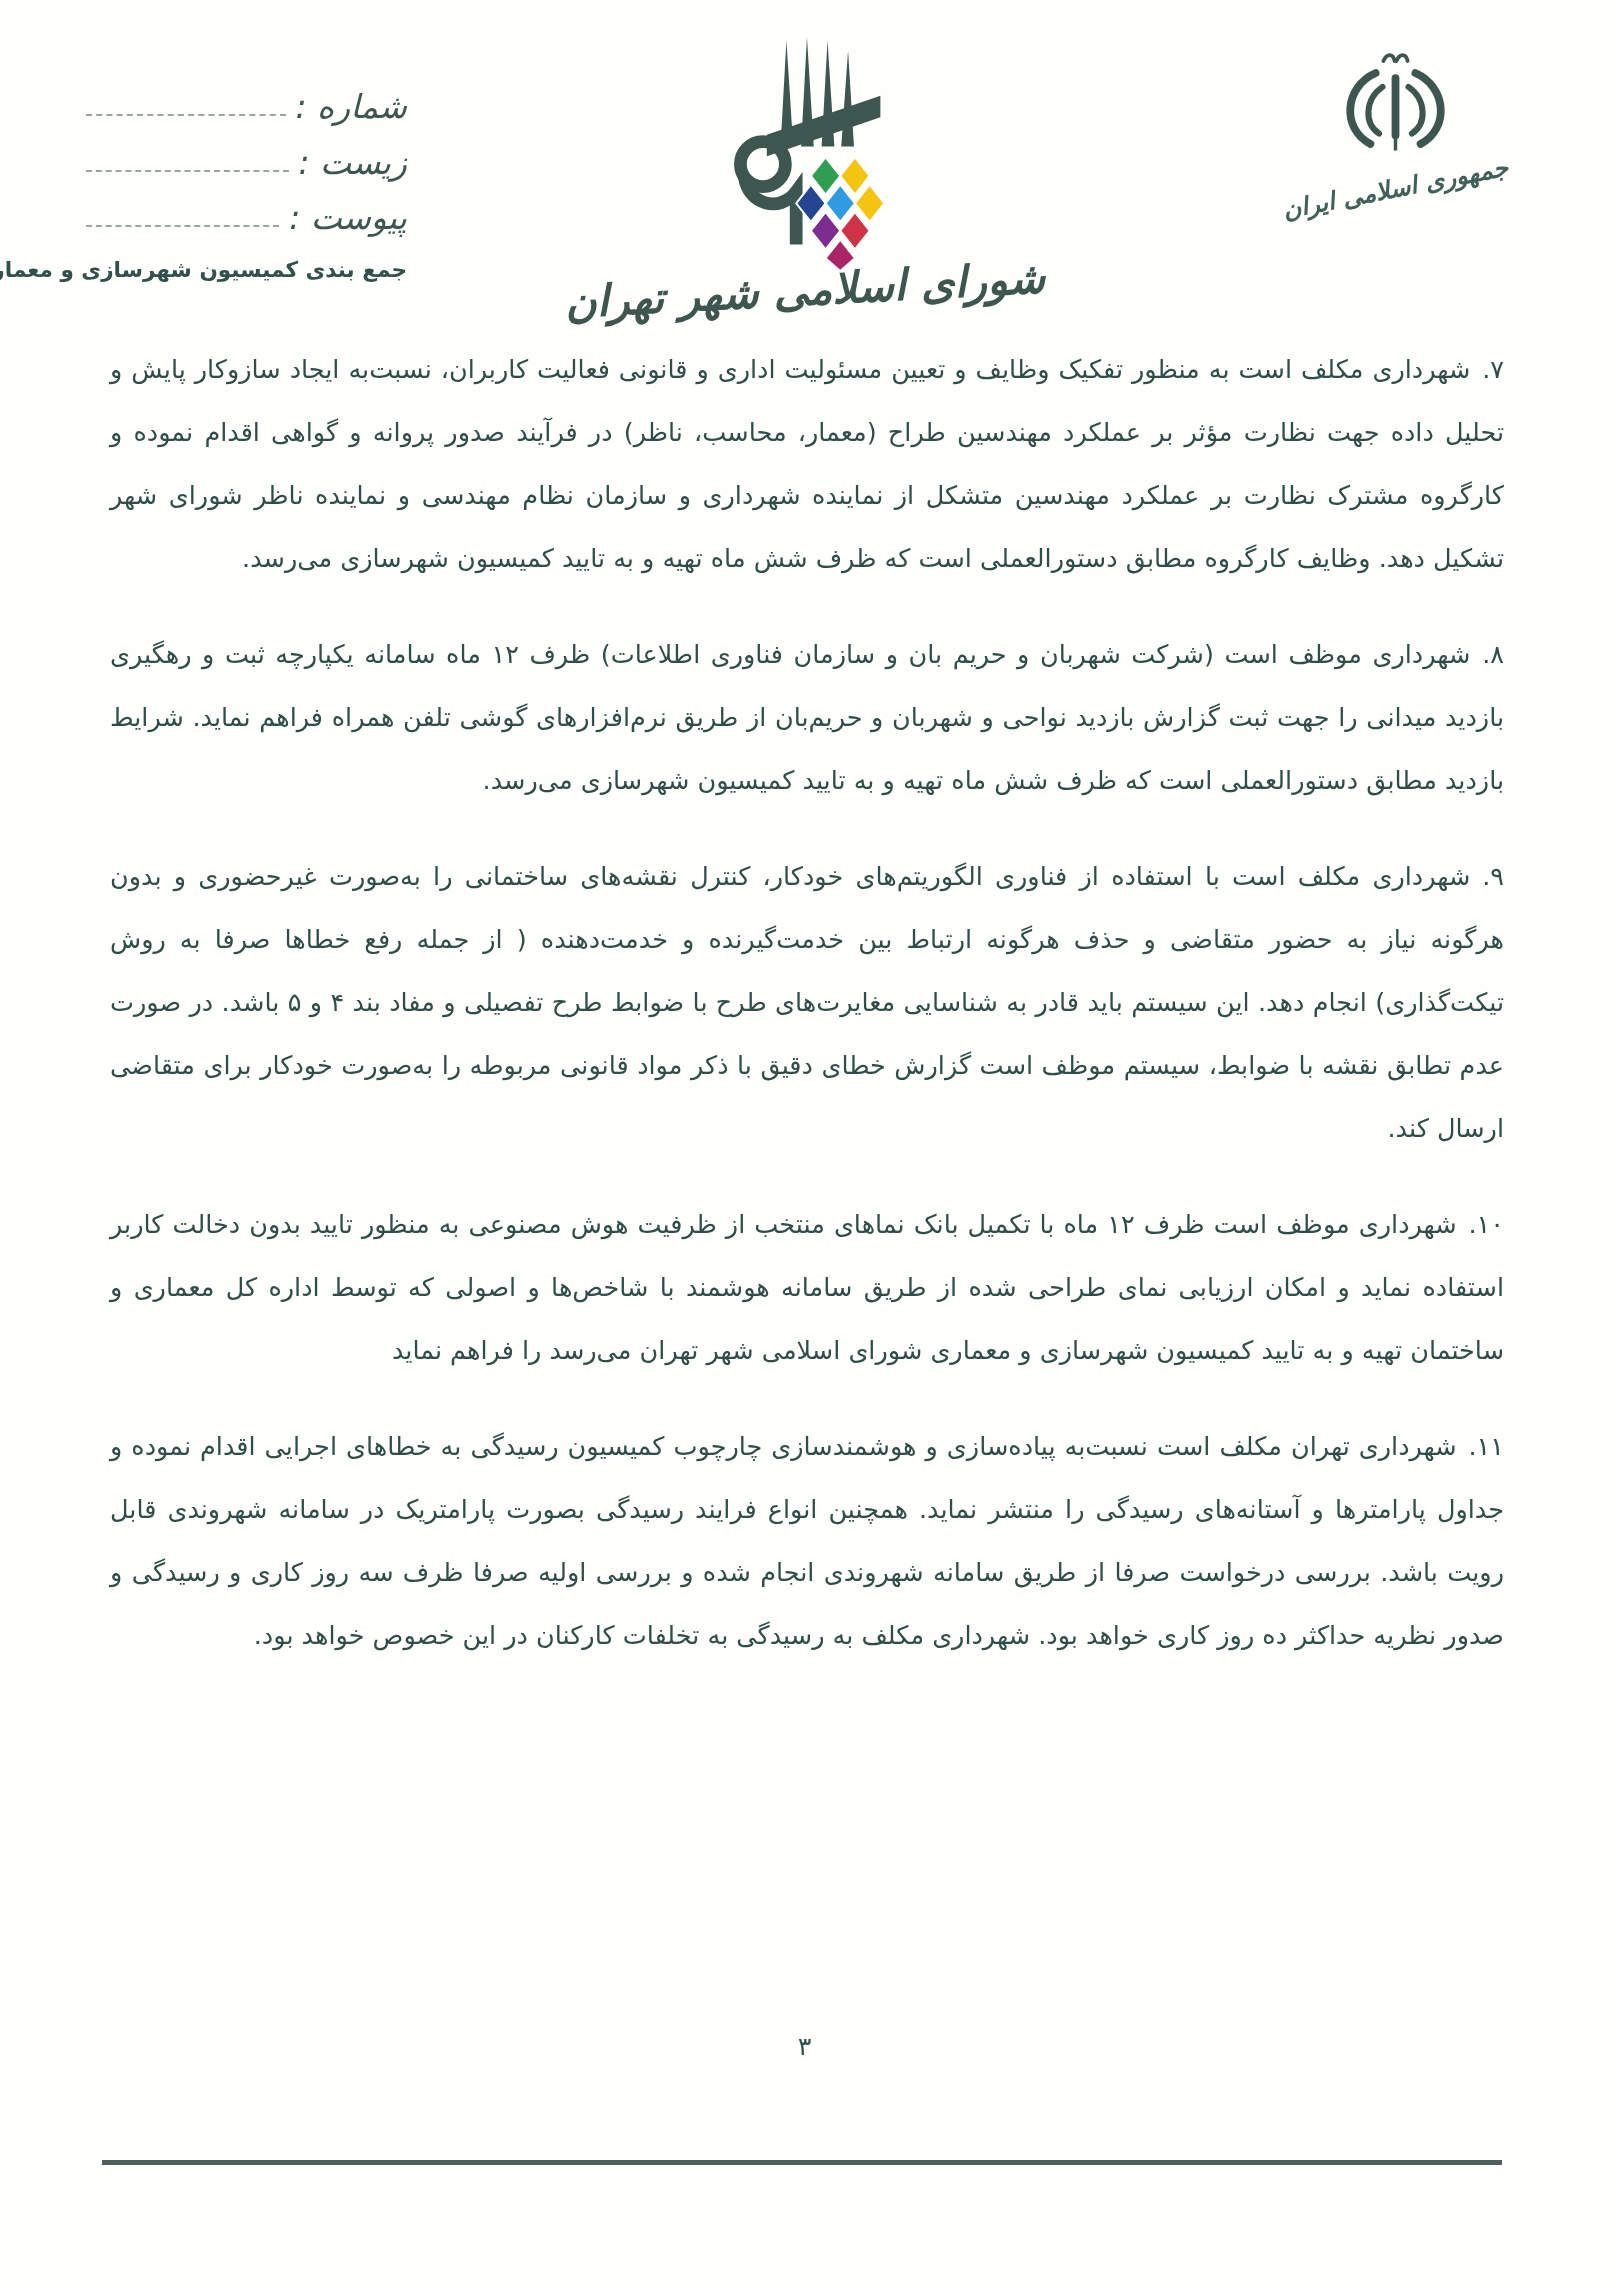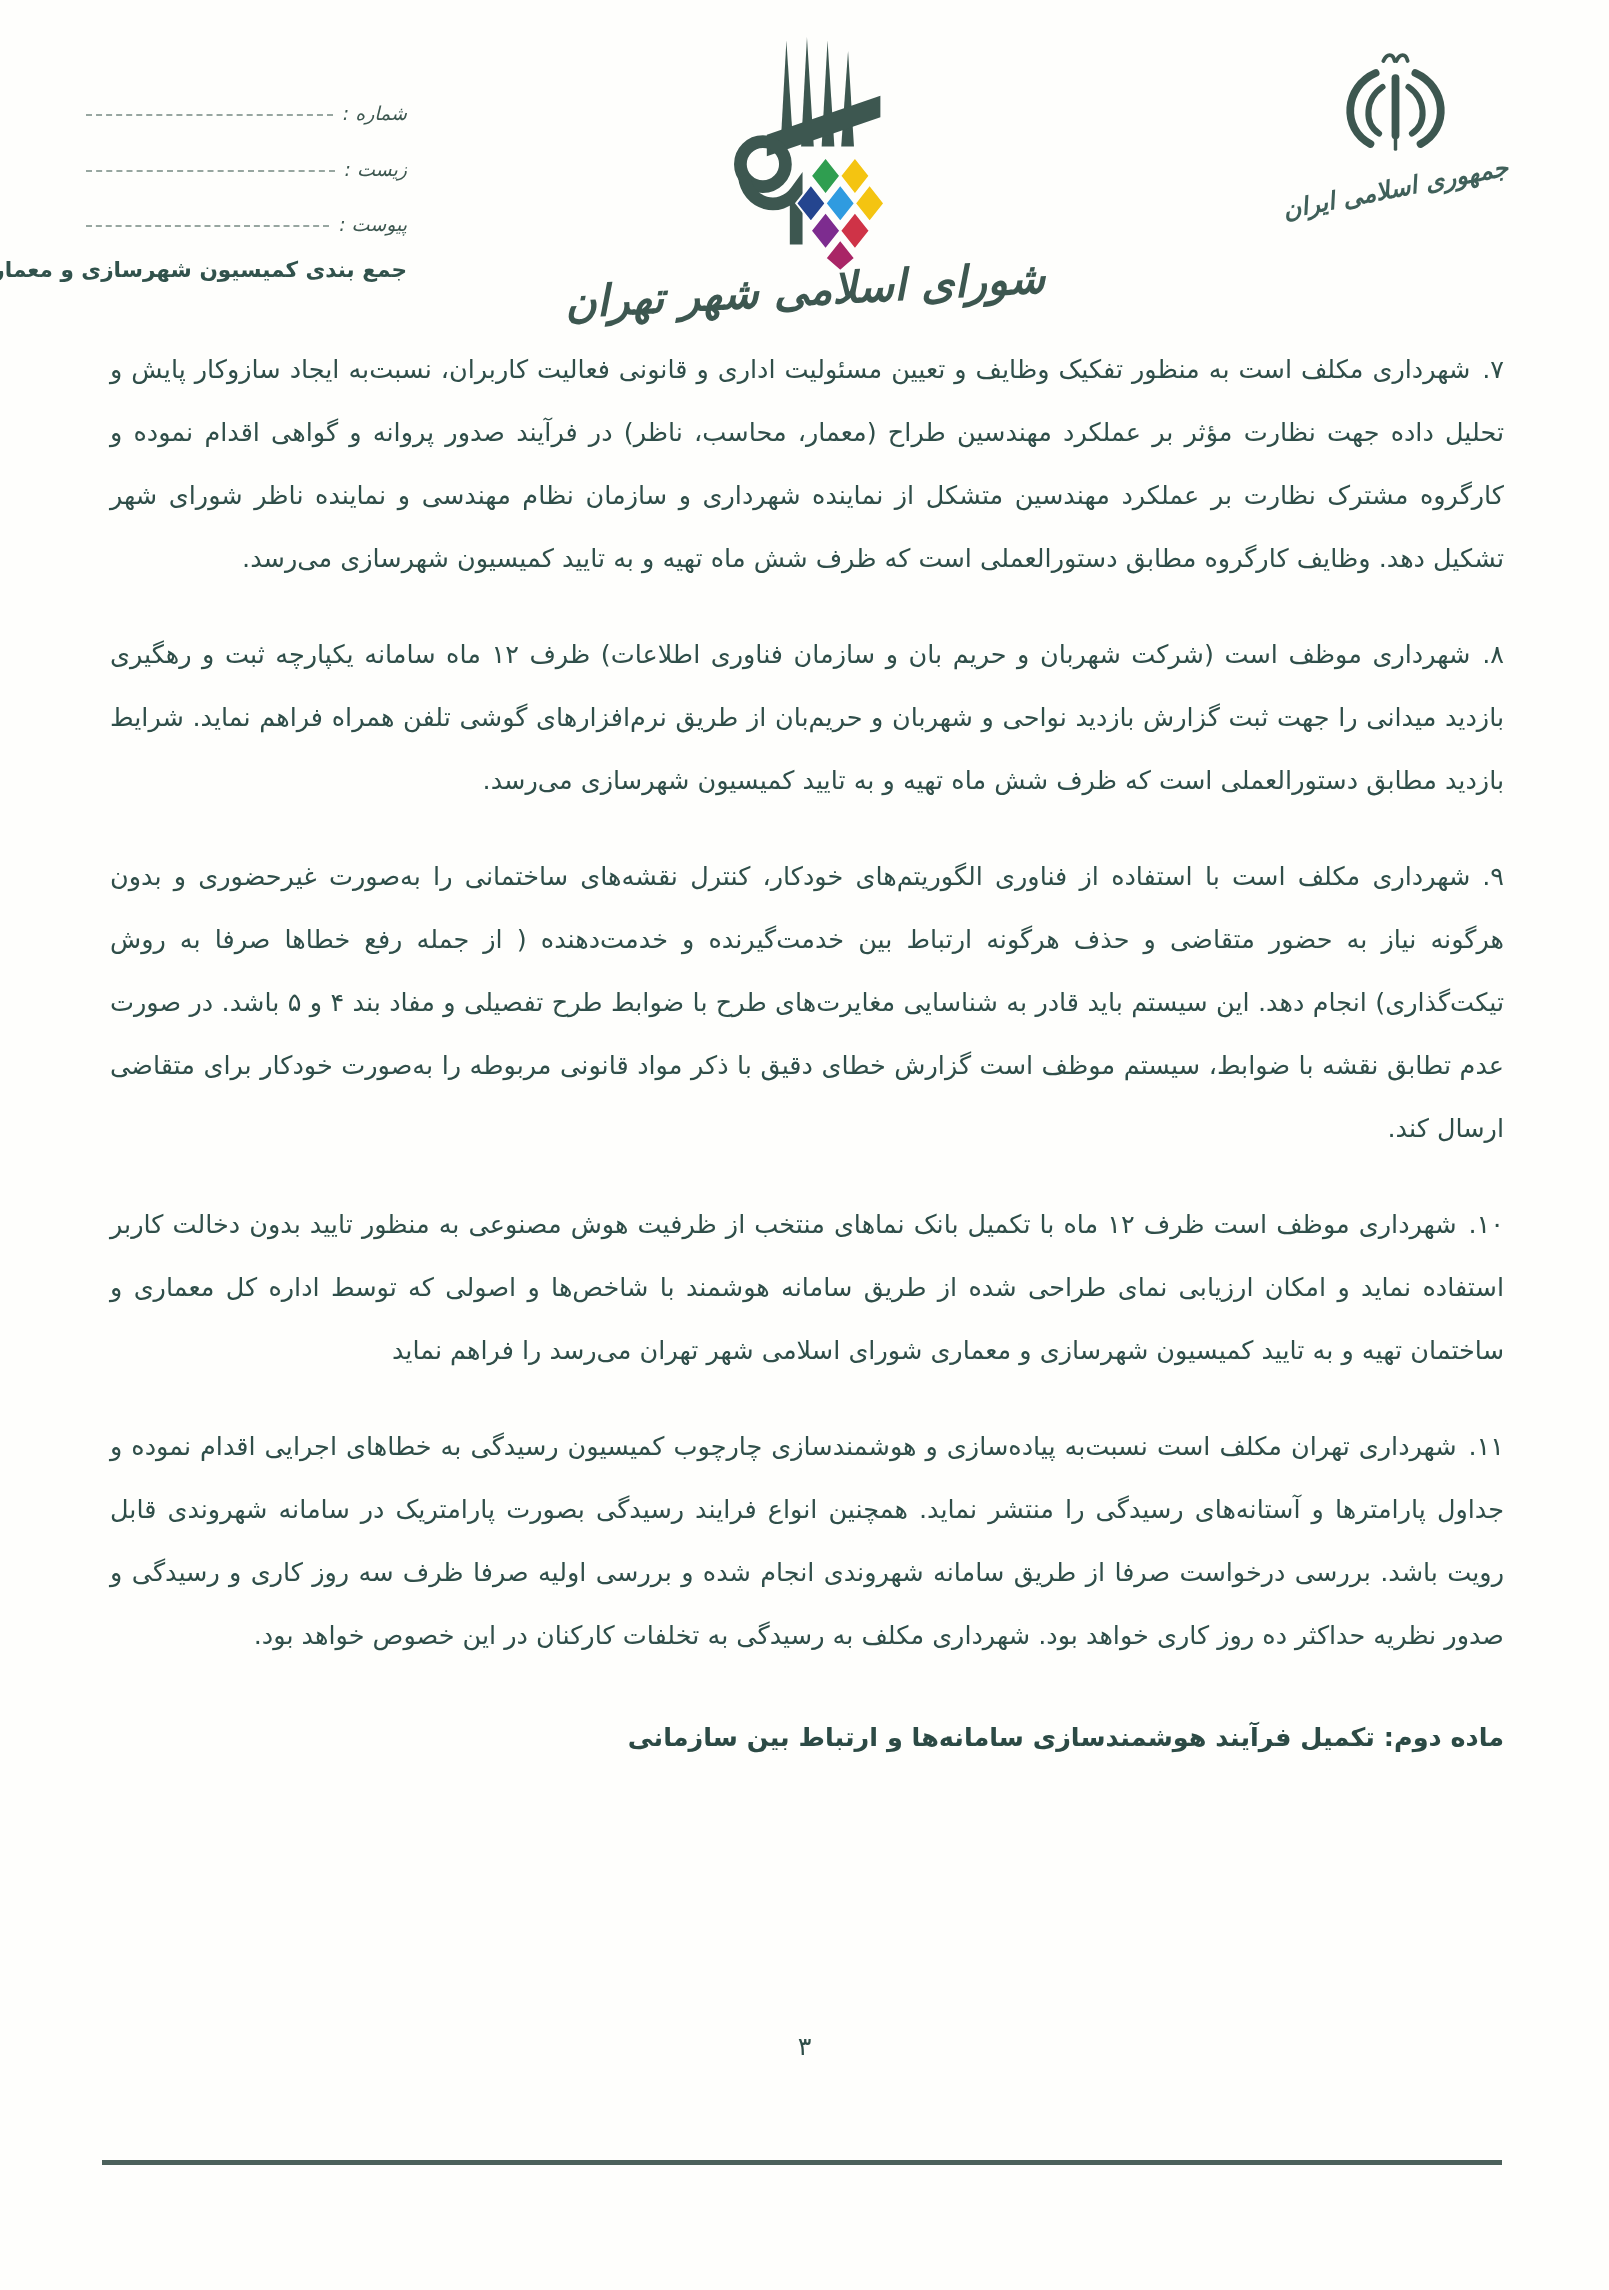--- a/index.html
+++ b/index.html
@@ -20,21 +20,21 @@
   .logo-block{position:absolute;top:27.4px;left:50%;transform:translateX(-50%);width:510px;text-align:center;}
   .logo-block svg{display:block;margin:0 auto;}
   .logo-caption{
     font-size:43px;font-weight:bold;font-style:italic;color:#3d5750;
     transform:rotate(-3deg);margin-top:-7.8px;white-space:nowrap;letter-spacing:-1px;
   }
 
   .fields-block{position:absolute;top:90px;left:84px;width:323px;direction:rtl;}
   .field-row{display:flex;align-items:flex-end;height:35px;margin-bottom:20.6px;}
   .field-label{
-    font-size:19px;font-style:italic;color:#3d5750;white-space:nowrap;
+    font-size:33px;font-style:italic;color:#3d5750;white-space:nowrap;
     line-height:1;padding-bottom:2px;
   }
   .dashline{flex:1;height:0;border-bottom:2.9px dashed #97a6a0;margin:0 9.8px 8.8px 2px;}
   .header-subtitle{
     font-size:21.6px;font-weight:bold;text-align:center;margin-top:0px;color:#31524c;
     white-space:nowrap;
   }
 
   
   .body{
@@ -119,21 +119,20 @@
     <div class="header-subtitle">جمع بندی کمیسیون شهرسازی و معماری</div>
   </div>
 
   <main class="body">
     <p class="para"><span class="pnum">۷.</span><span class="ptext">شهرداری مکلف است به منظور تفکیک وظایف و تعیین مسئولیت اداری و قانونی فعالیت کاربران، نسبت‌به ایجاد سازوکار پایش و تحلیل داده جهت نظارت مؤثر بر عملکرد مهندسین طراح (معمار، محاسب، ناظر) در فرآیند صدور پروانه و گواهی اقدام نموده و کارگروه مشترک نظارت بر عملکرد مهندسین متشکل از نماینده شهرداری و سازمان نظام مهندسی و نماینده ناظر شورای شهر تشکیل دهد. وظایف کارگروه مطابق دستورالعملی است که ظرف شش ماه تهیه و به تایید کمیسیون شهرسازی می‌رسد.</span></p>
     <p class="para"><span class="pnum">۸.</span><span class="ptext">شهرداری موظف است (شرکت شهربان و حریم بان و سازمان فناوری اطلاعات) ظرف ۱۲ ماه سامانه یکپارچه ثبت و رهگیری بازدید میدانی را جهت ثبت گزارش بازدید نواحی و شهربان و حریم‌بان از طریق نرم‌افزارهای گوشی تلفن همراه فراهم نماید. شرایط بازدید مطابق دستورالعملی است که ظرف شش ماه تهیه و به تایید کمیسیون شهرسازی می‌رسد.</span></p>
     <p class="para"><span class="pnum">۹.</span><span class="ptext">شهرداری مکلف است با استفاده از فناوری الگوریتم‌های خودکار، کنترل نقشه‌های ساختمانی را به‌صورت غیرحضوری و بدون هرگونه نیاز به حضور متقاضی و حذف هرگونه ارتباط بین خدمت‌گیرنده و خدمت‌دهنده ( از جمله رفع خطاها صرفا به روش تیکت‌گذاری) انجام دهد. این سیستم باید قادر به شناسایی مغایرت‌های طرح با ضوابط طرح تفصیلی و مفاد بند ۴ و ۵ باشد. در صورت عدم تطابق نقشه با ضوابط، سیستم موظف است گزارش خطای دقیق با ذکر مواد قانونی مربوطه را به‌صورت خودکار برای متقاضی ارسال کند.</span></p>
     <p class="para"><span class="pnum">۱۰.</span><span class="ptext">شهرداری موظف است ظرف ۱۲ ماه با تکمیل بانک نماهای منتخب از ظرفیت هوش مصنوعی به منظور تایید بدون دخالت کاربر استفاده نماید و امکان ارزیابی نمای طراحی شده از طریق سامانه هوشمند با شاخص‌ها و اصولی که توسط اداره کل معماری و ساختمان تهیه و به تایید کمیسیون شهرسازی و معماری شورای اسلامی شهر تهران می‌رسد را فراهم نماید</span></p>
     <p class="para"><span class="pnum">۱۱.</span><span class="ptext">شهرداری تهران مکلف است نسبت‌به پیاده‌سازی و هوشمندسازی چارچوب کمیسیون رسیدگی به خطاهای اجرایی اقدام نموده و جداول پارامترها و آستانه‌های رسیدگی را منتشر نماید. همچنین انواع فرایند رسیدگی بصورت پارامتریک در سامانه شهروندی قابل رویت باشد. بررسی درخواست صرفا از طریق سامانه شهروندی انجام شده و بررسی اولیه صرفا ظرف سه روز کاری و رسیدگی و صدور نظریه حداکثر ده روز کاری خواهد بود. شهرداری مکلف به رسیدگی به تخلفات کارکنان در این خصوص خواهد بود.</span></p>
 
-    <h2 class="section-heading">ماده دوم: تکمیل فرآیند هوشمندسازی سامانه‌ها و ارتباط بین سازمانی</h2>
 
   </main>
 
   <div class="page-number">۳</div>
   <div class="footer-rule"></div>
 
 </div>
 
 
 </body></html>

